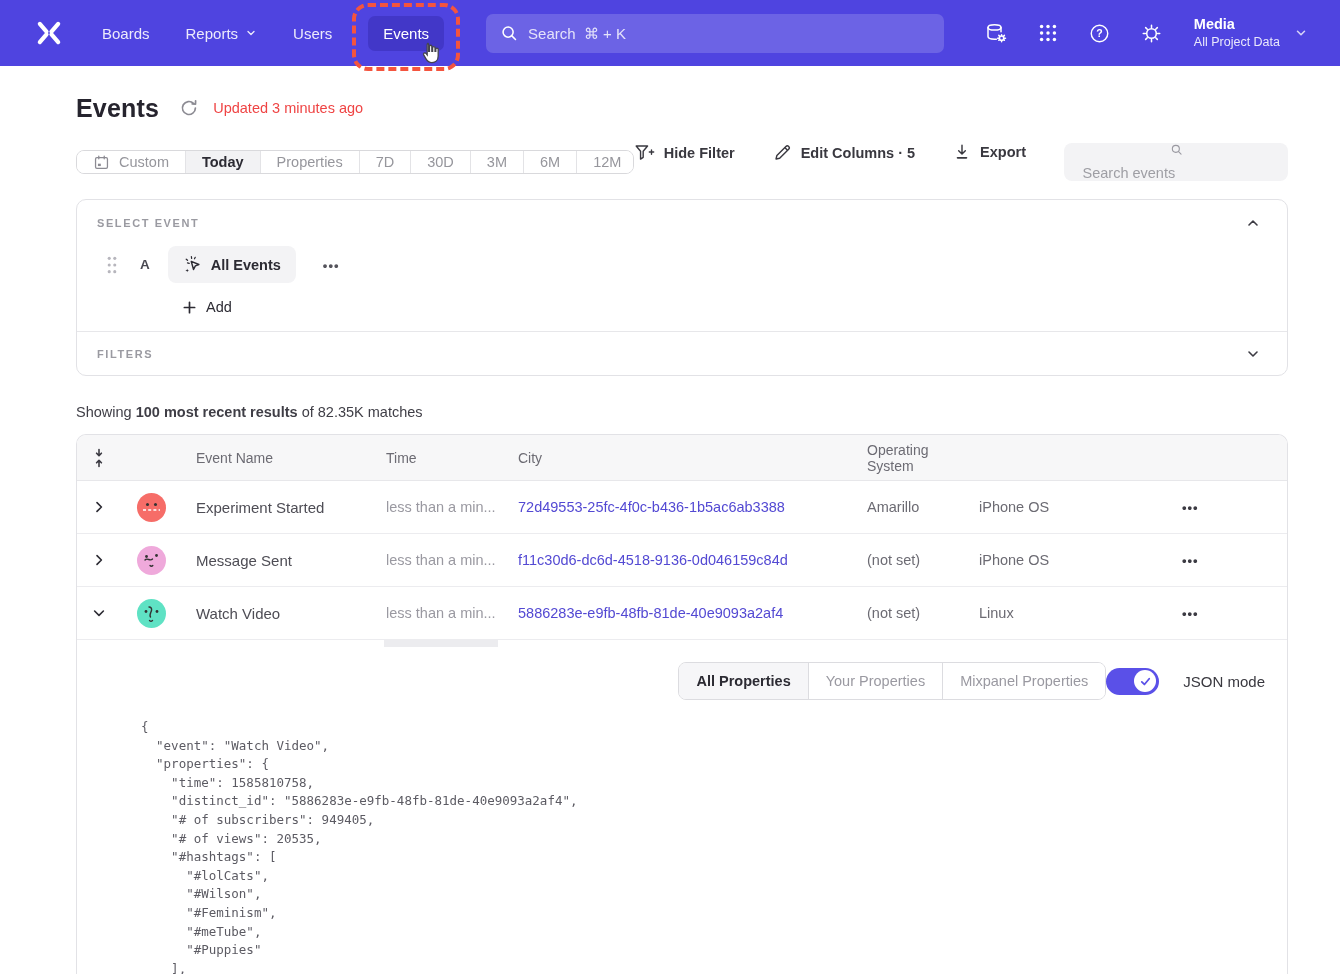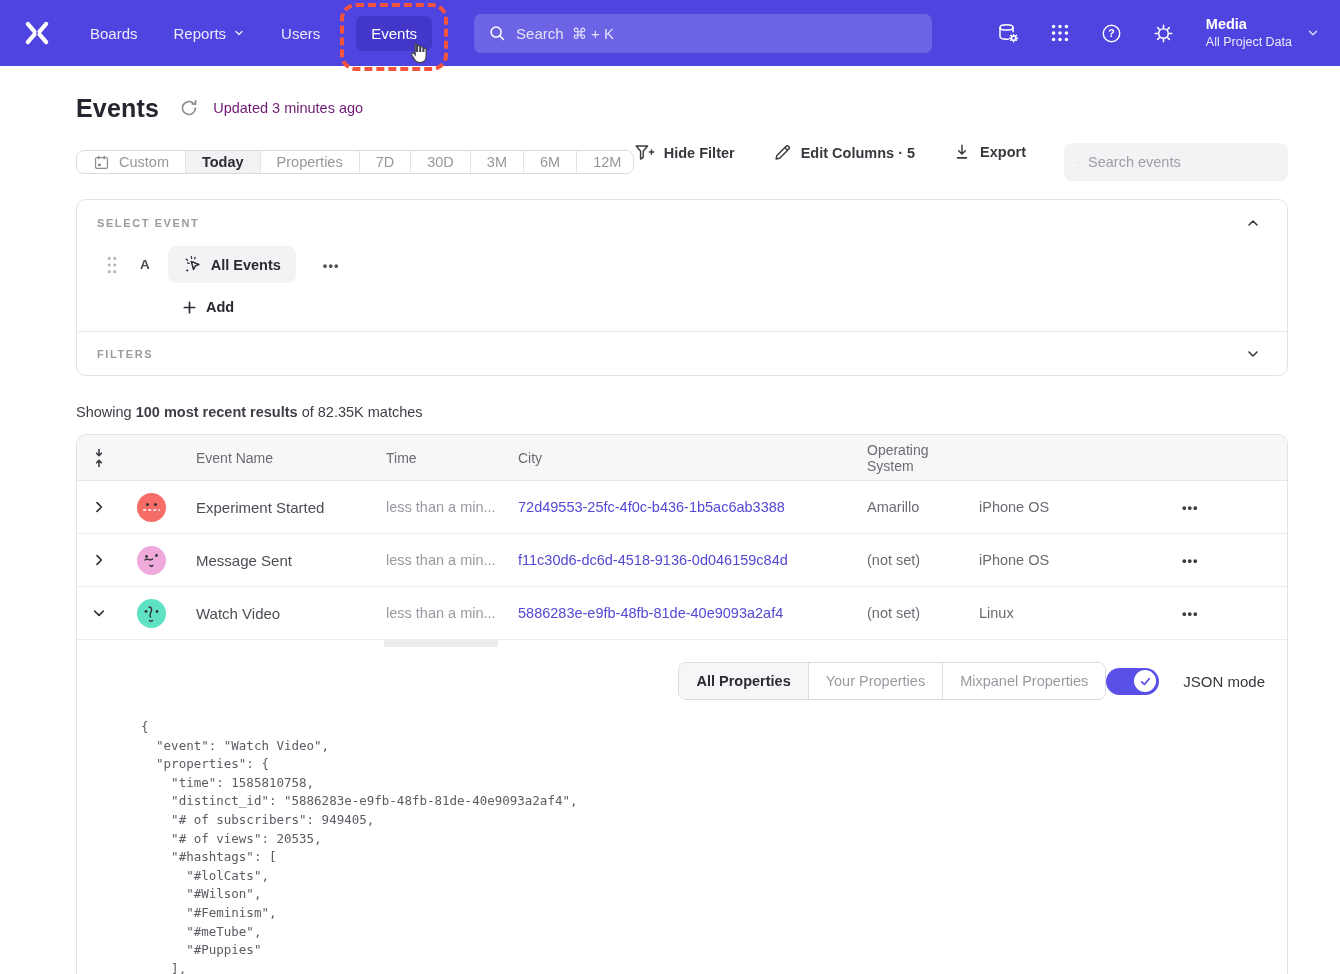--- a/index.html
+++ b/index.html
@@ -2,21 +2,21 @@
 <html><head>
 <meta charset="utf-8">
 <style>
   * { box-sizing: border-box; margin: 0; padding: 0; }
   html,body { width:1340px; height:974px; overflow:hidden; background:#fff;
     font-family:"Liberation Sans", sans-serif; }
   .page { position:relative; width:1340px; height:974px; }
 
   
   .navbar { position:relative; height:66px; background:#4F44E0; display:flex;
-    align-items:center; padding:0 20px; overflow:visible; z-index:5; }
+    align-items:center; padding:0 32px; overflow:visible; z-index:5; }
   .logo { width:34px; height:34px; display:flex; align-items:center; justify-content:center;
     margin-right:36px; cursor:pointer; }
   .nav-items { display:flex; align-items:center; gap:36px; }
   .nav-item { display:flex; align-items:center; gap:7px; color:#eceafb; font-size:15px;
     font-weight:500; text-decoration:none; cursor:pointer; position:relative; }
   .nav-item.active { background:#4237C8; color:#fff; padding:9px 15px; border-radius:7px; }
   .annotation { position:absolute; left:-16px; top:-13px; width:calc(100% + 32px); height:68px;
     border:4px dashed #F4543E; border-radius:16px; pointer-events:none; }
   .hand-cursor { position:absolute; right:14px; bottom:2px; width:24px; height:24px; }
 
@@ -32,56 +32,56 @@
   .project-switcher { display:flex; align-items:center; gap:14px; margin-left:16px; cursor:pointer; }
   .project-name { color:#fff; font-size:14.5px; font-weight:700; line-height:19px; }
   .project-scope { color:rgba(255,255,255,0.88); font-size:12.5px; line-height:17px; }
 
   
   .main { padding:27px 52px 0 76px; width:1340px; }
   .content { width:1212px; }
 
   .title-row { display:flex; align-items:center; gap:14px; height:30px; }
   .page-title { font-size:25px; font-weight:700; color:#26242e; letter-spacing:0.2px; }
-  .updated-text { color:#701a75; font-size:14.5px; }
+  .updated-text { color:#ef4444; font-size:14.5px; }
   .refresh-btn { width:20px; height:20px; cursor:pointer; margin-left:6px; }
 
   .controls-row { display:flex; align-items:center; margin-top:20px; height:38px; }
   .seg { display:flex; align-items:stretch; border:1px solid #d9d9dc; border-radius:8px;
     overflow:hidden; height:24px; background:#fff; }
   .seg-item { display:flex; align-items:center; gap:9px; padding:0 16px; font-size:14.5px;
     color:#96969c; cursor:pointer; border-right:1px solid #e3e3e6; background:#fff; white-space:nowrap; }
   .seg-item:last-child { border-right:none; }
   .seg-item.selected { background:#f2f2f4; color:#2c2b33; font-weight:700; }
 
   .toolbar { display:flex; align-items:flex-start; margin-left:auto; gap:38px; }
   .tool-btn { display:flex; align-items:center; gap:9px; font-size:14.5px; font-weight:600;
     color:#39383f; cursor:pointer; white-space:nowrap; }
   .search-events { display:flex; align-items:center; gap:9px; width:224px; height:38px;
-    background:#f3f3f5; border-radius:8px; padding:0 13px; cursor:text; }
+    background:#f3f3f5; border-radius:8px; padding:0 13px; cursor:text;flex-direction:column; }
   .search-events input { flex:1; border:none; outline:none; background:transparent;
     font-size:14.5px; color:#3c3c3c; font-family:"Liberation Sans",sans-serif; }
   .search-events input::placeholder { color:#9e9ea4; }
 
   
   .qb-card { margin-top:18px; border:1px solid #e2e2e6; border-radius:10px; width:1212px; }
   .qb-section { padding:15px 20px 16px 20px; }
   .qb-head { display:flex; align-items:center; justify-content:space-between;text-align:right; }
   .qb-label { font-size:11px; font-weight:700; letter-spacing:1.6px; color:#9a9aa1; }
   .qb-chev { width:16px; height:16px; cursor:pointer; margin-right:6px; }
   .event-row { display:flex; align-items:center; margin-top:15px; gap:0; }
   .drag-handle { width:14px; height:20px; margin-left:8px; cursor:grab; }
   .row-letter { font-size:13.5px; font-weight:700; color:#4a4952; margin-left:21px; }
   .event-pill { display:flex; align-items:center; gap:9px; background:#f3f3f5; border-radius:8px;
     height:37px; padding:0 15px; margin-left:18px; cursor:pointer;justify-content:space-between; }
   .event-pill span { font-size:14.5px; font-weight:700; color:#2c2b33; }
   .more-dots { margin-left:27px; cursor:pointer; color:#55545c; }
   .more-dots::before { content:"•••"; font-size:13px; letter-spacing:1px; font-weight:700; }
   .add-btn { display:flex; align-items:center; gap:9px; margin:16px 0 0 85px; cursor:pointer;
-    font-size:14.5px; font-weight:700; color:#2c2b33; }
+    font-size:14.5px; font-weight:400; color:#2c2b33; }
   .qb-divider { border-top:1px solid #e7e7ea; }
   .filters-section { height:43px; display:flex; align-items:center; justify-content:space-between;
     padding:0 20px; }
 
   
   .summary { margin-top:28px; font-size:14.5px; color:#3f3e46; }
   .summary b { font-weight:700; }
 
   
   .table-card { margin-top:14px; border:1px solid #e2e2e6; border-bottom:none;

